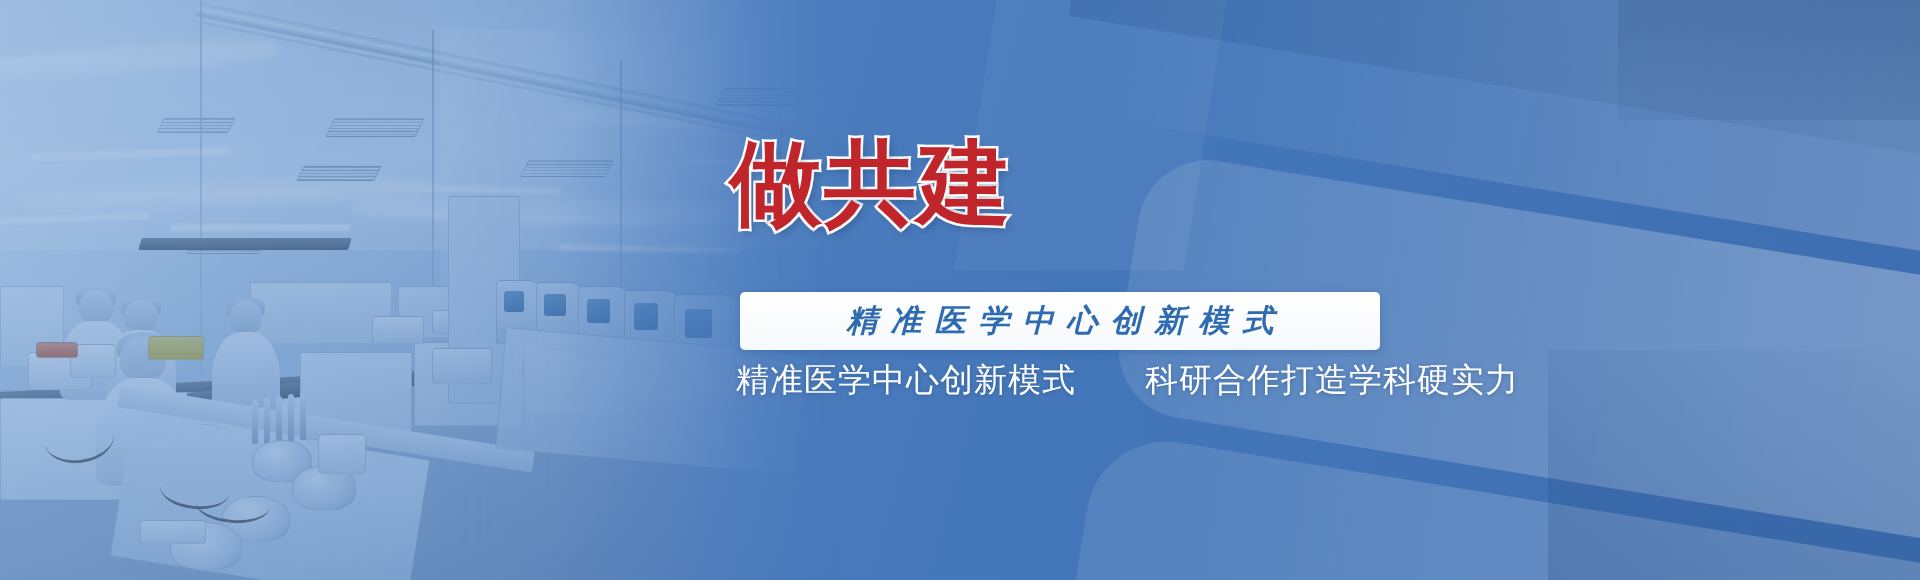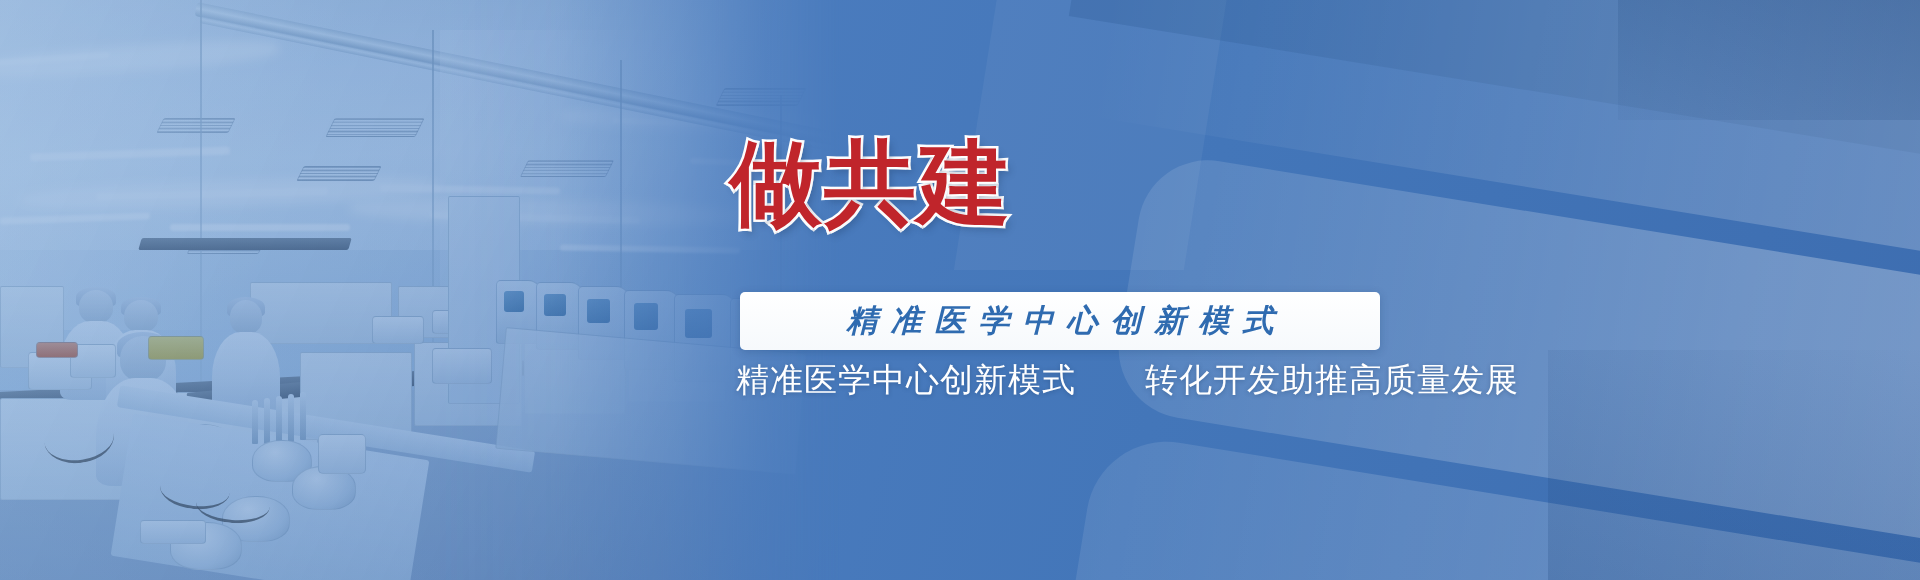--- a/index.html
+++ b/index.html
@@ -343,17 +343,17 @@
       <span class="seg-gap"></span>
     </div>
 
     <div class="subbar">
       <span>精准医学中心创新模式</span>
     </div>
 
     <div class="tagline">
       <span>精准医学中心创新模式</span>
       <span class="tg-gap"></span>
-      <span>转化开发助推高质量发展</span>
+      <span>科研合作打造学科硬实力</span>
     </div>
 
   </div>
 </div>
 
 </body></html>

